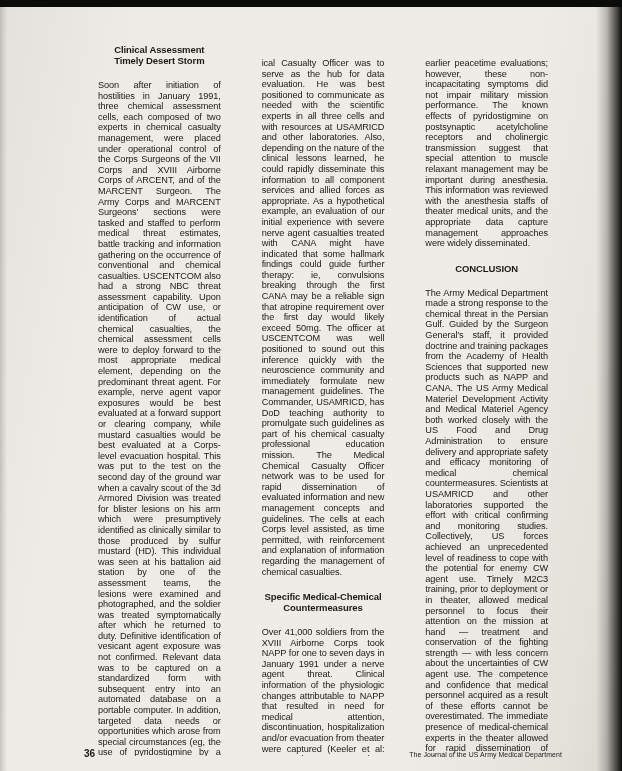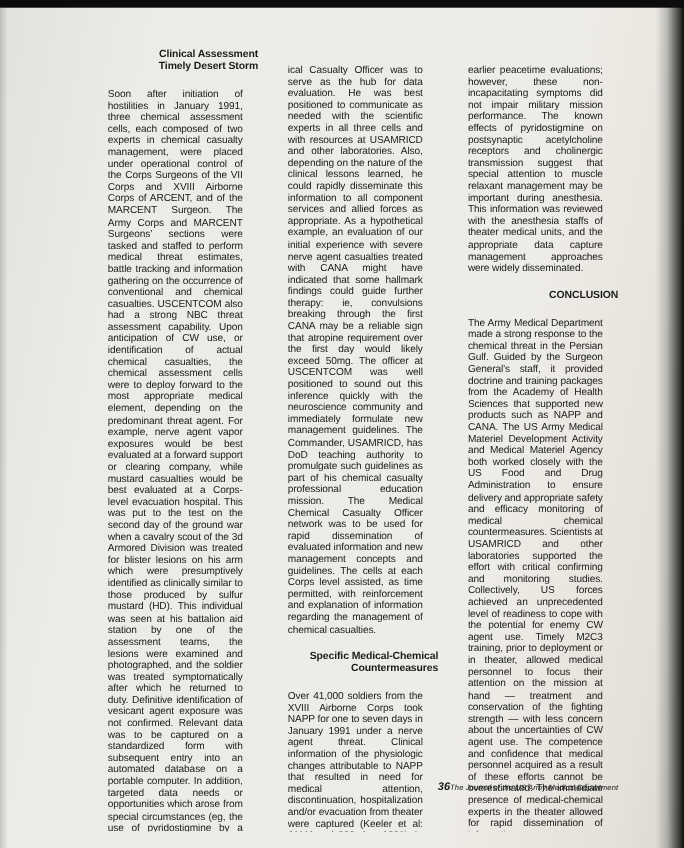--- a/index.html
+++ b/index.html
@@ -44,29 +44,29 @@
     text-align: justify;
     letter-spacing: -0.1px;
   }
   .col p { margin: 14px; }
   p.indent { text-indent: 9px; }
   h3.head {
     margin: 0 0 2px 0;
     font-size: 9.5px;
     line-height: 11px;
     font-weight: 700;
-    text-align: right;
+    text-align: center;
   }
   h3.head span { display: block; }
   h3.space { }
   .endmark { float: right; font-size: 8.5px; line-height: 10.6px; }
   .footer {
-    position: absolute; left: 84px; top: 710px;
+    position: absolute; left: 84px; top: 748px;
     width: 478px;
-    display: flex; justify-content: flex-end; align-items: baseline; font-style: italic;
+    display: flex; justify-content: space-between; align-items: baseline;
   }
   .f-page { font-size: 10px; font-weight: 700; }
   .f-journal { font-size: 6.9px; letter-spacing: 0.1px; }
 </style>
 </head>
 <body>
 
 <div class="scan">
   <div class="edge-top"></div>
   <div class="edge-left"></div>

